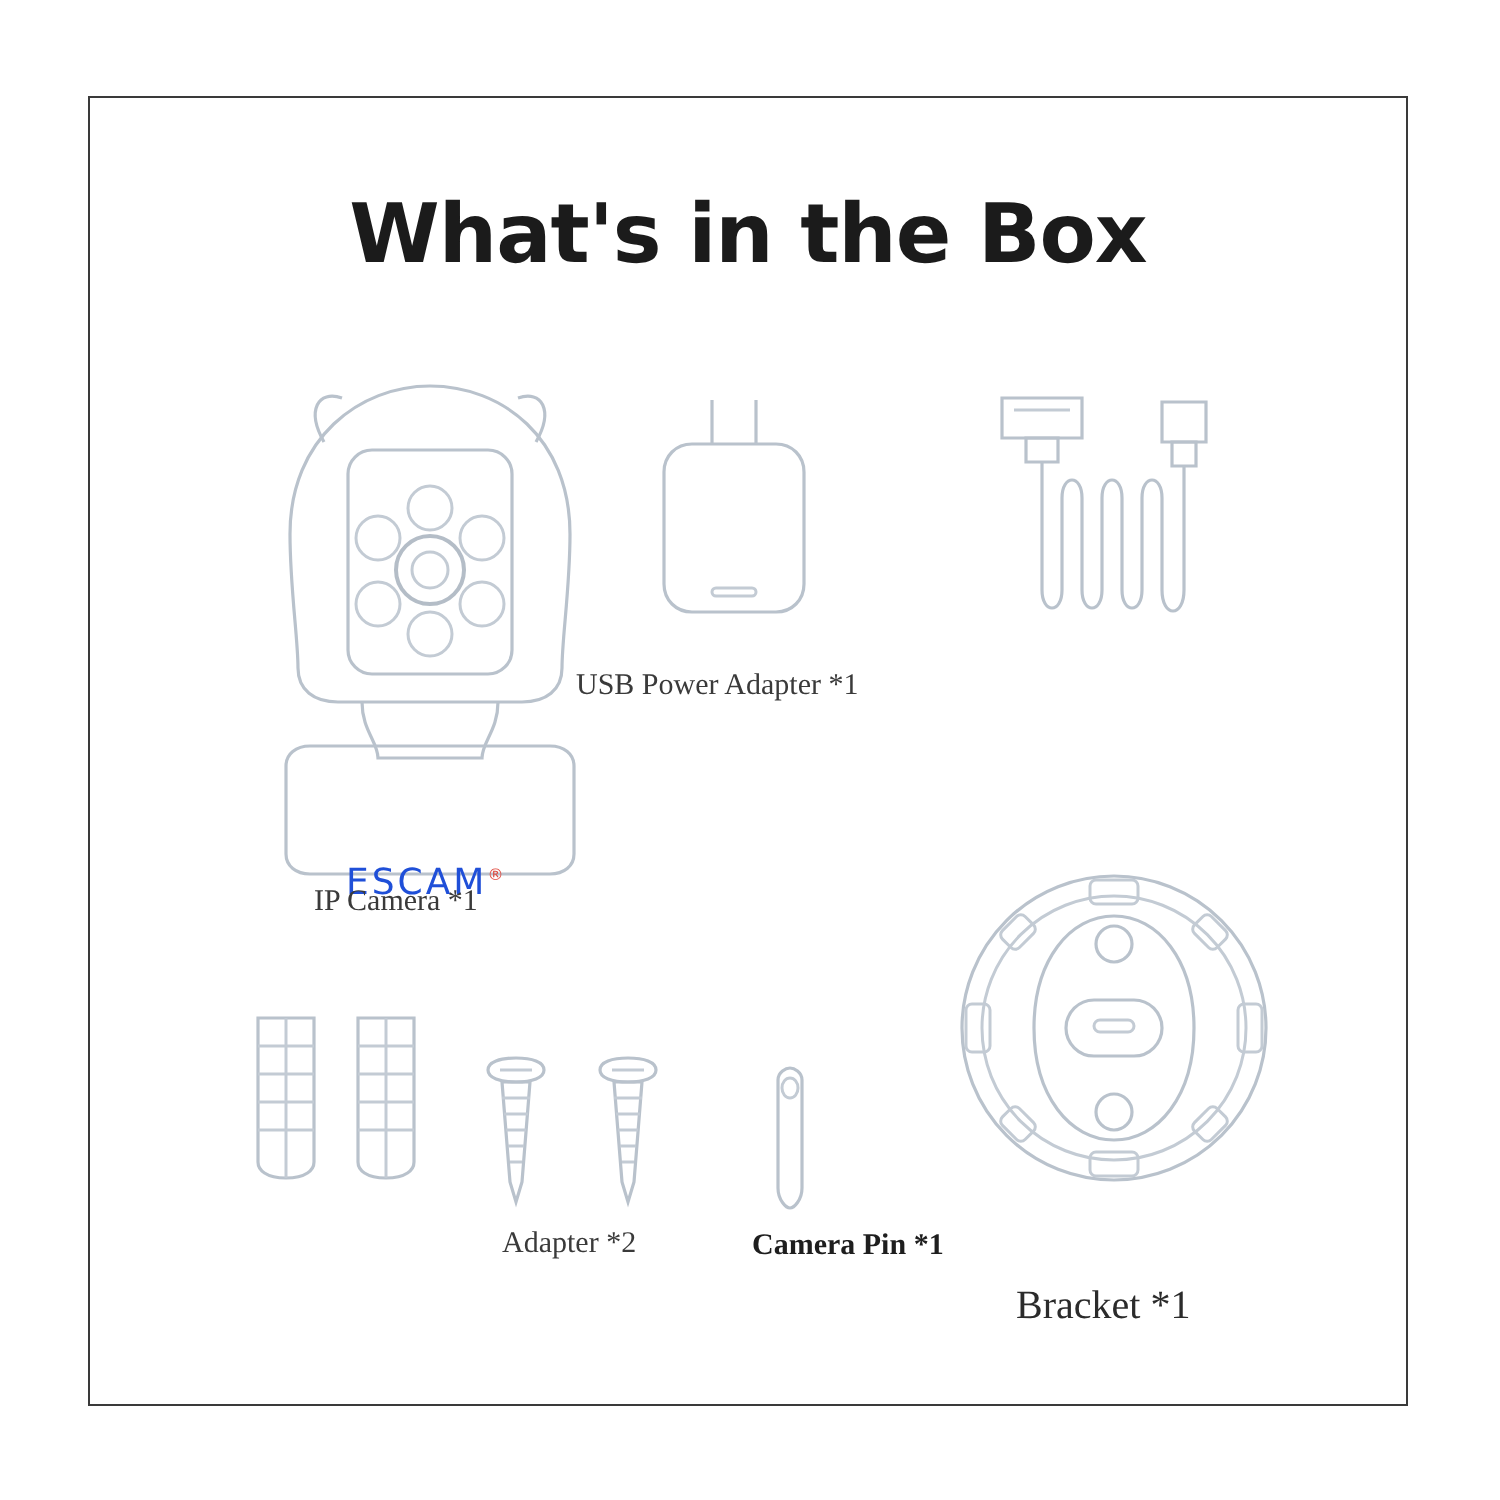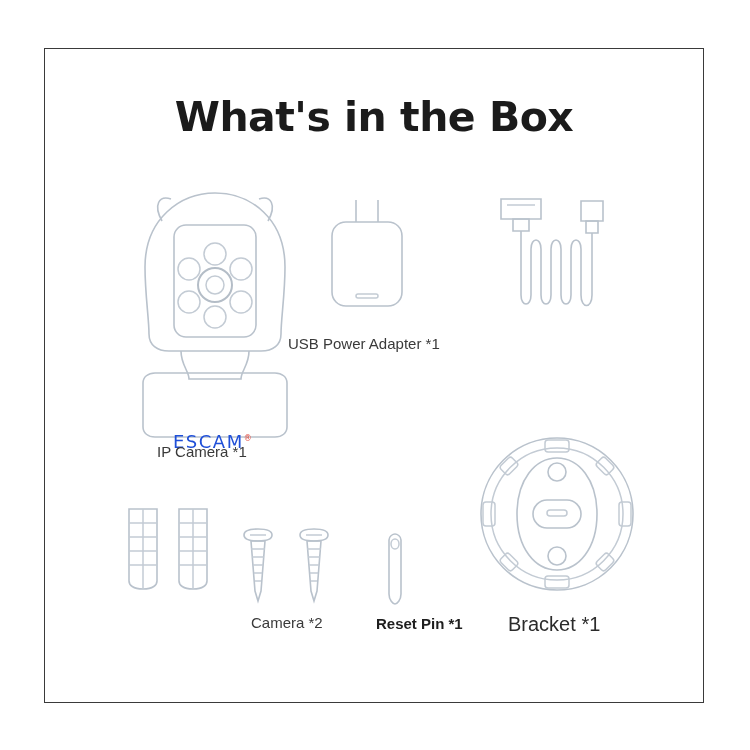--- a/index.html
+++ b/index.html
@@ -41,20 +41,21 @@
     color: #1b1b1b;
     font-family: "DejaVu Sans", sans-serif;
   }
 
   
   .caption {
     position: absolute;
     font-size: 15px;
     color: #3a3a3a;
     white-space: nowrap;
+    font-family: Liberation Serif, serif;
   }
   .caption.bold {
     font-weight: bold;
     color: #1e1e1e;
   }
   .caption.big {
     font-size: 20px;
     color: #2b2b2b;
   }
 
@@ -204,32 +205,32 @@
         <path class="line-soft" d="M76 8 L92 8"></path>
         <path class="line" d="M77 14 L91 14 L87 64 L84 74 L81 64 Z"></path>
         <path class="line-soft" d="M77 22 L91 22"></path>
         <path class="line-soft" d="M78 30 L90 30"></path>
         <path class="line-soft" d="M79 38 L89 38"></path>
         <path class="line-soft" d="M80 46 L88 46"></path>
         <path class="line-soft" d="M81 54 L87 54"></path>
       </svg>
     </div>
     <div class="caption" style="left:206px; top:565px;">
-      <span>Camera</span>
+      <span>Adapter</span>
       <span>*2</span>
     </div>
 
     <div class="art" style="left:330px; top:485px;">
       <svg width="40" height="72" viewBox="0 0 40 72">
         <path class="line" d="M14 6 C14 2 18 0 20 0 C22 0 26 2 26 6 L26 60 C26 66 22 70 20 70 C18 70 14 66 14 60 Z"></path>
         <ellipse class="line-soft" cx="20" cy="10" rx="4" ry="5"></ellipse>
       </svg>
     </div>
     <div class="caption bold" style="left:331px; top:566px;">
-      <span>Reset  Pin</span>
+      <span>Camera  Pin</span>
       <span>*1</span>
     </div>
 
     <div class="art" style="left:430px; top:383px;">
       <svg width="165" height="165" viewBox="0 0 165 165">
 
         <circle class="line" cx="82" cy="82" r="76"></circle>
         <circle class="line-soft" cx="82" cy="82" r="66"></circle>
 
         <rect class="line-soft" x="70" y="8" width="24" height="12" rx="3"></rect>
@@ -243,19 +244,19 @@
 
         <path class="line" d="M82 26 C104 26 122 48 122 82 C122 116 104 138 82 138 C60 138 42 116 42 82 C42 48 60 26 82 26 Z"></path>
 
         <circle class="line" cx="82" cy="40" r="9"></circle>
         <circle class="line" cx="82" cy="124" r="9"></circle>
 
         <rect class="line" x="58" y="68" width="48" height="28" rx="14"></rect>
         <rect class="line-soft" x="72" y="78" width="20" height="6" rx="3"></rect>
       </svg>
     </div>
-    <div class="caption big" style="left:463px; top:564px;text-align:right;">
+    <div class="caption big" style="left:463px; top:593px;text-align:right;">
       <span>Bracket</span>
       <span>*1</span>
     </div>
 
   </div>
 </div>
 
 </body></html>

